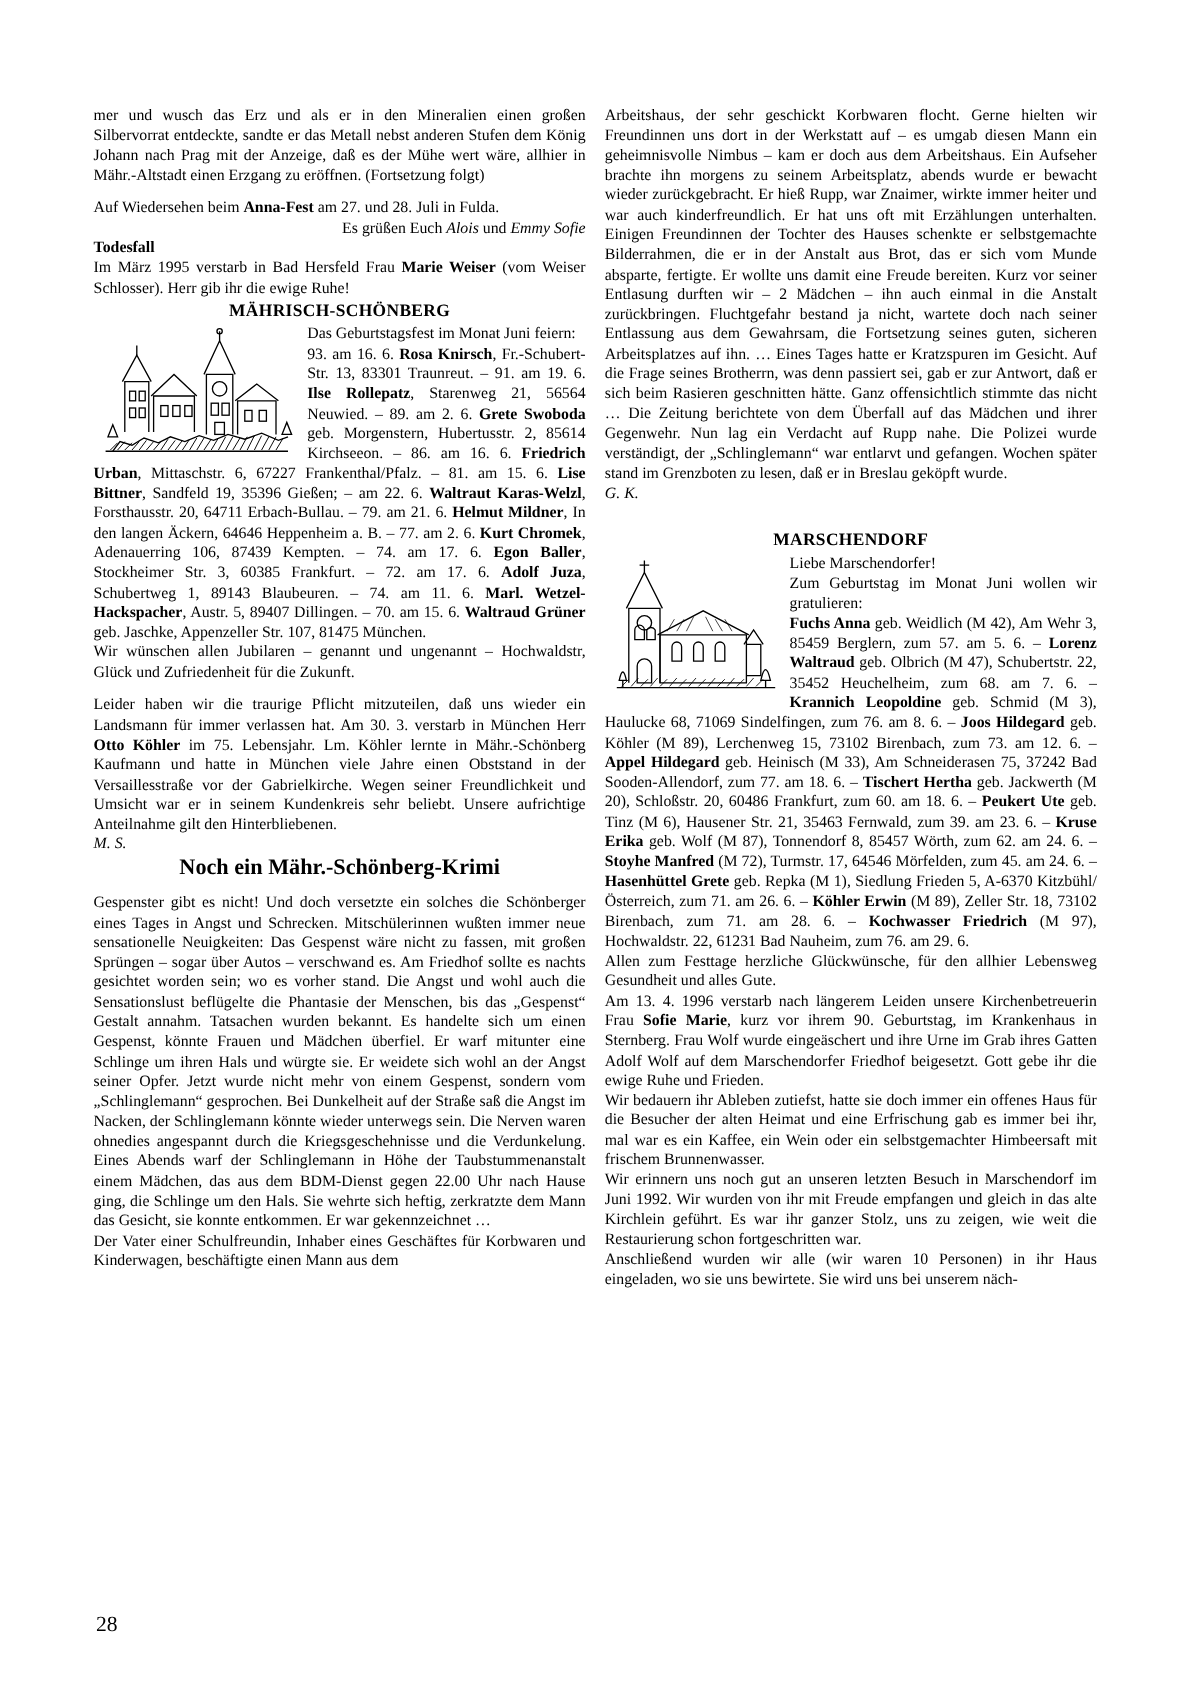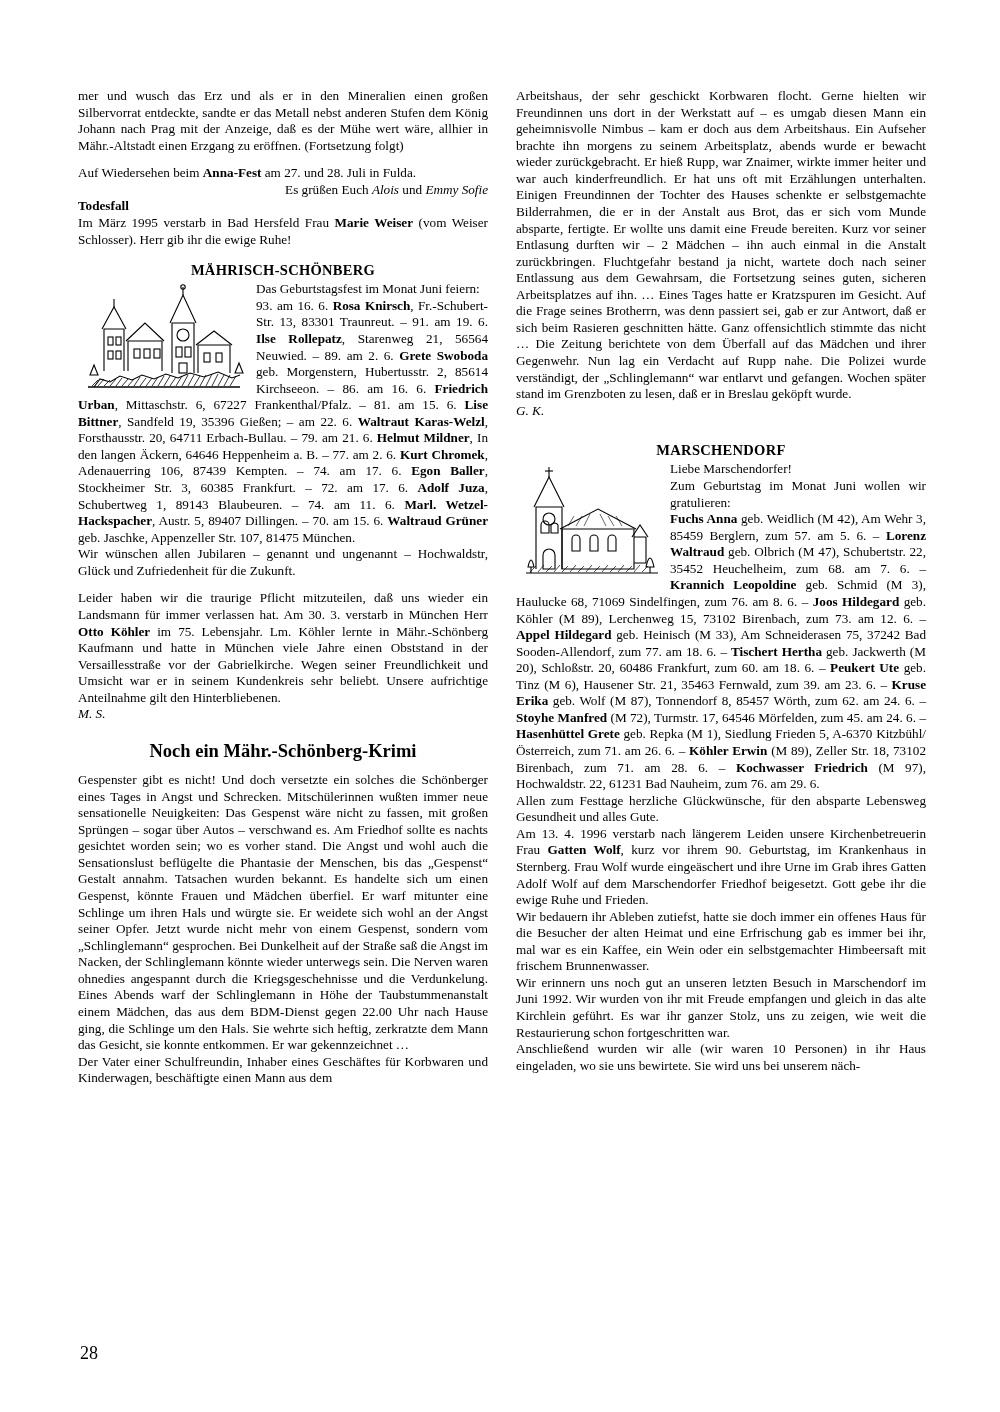--- a/index.html
+++ b/index.html
@@ -21,21 +21,21 @@
     width: 1000px;
     height: 1412px;
   }
   .cols {
     position: absolute;
     left: 78px;
     top: 88px;
     width: 848px;
     height: 1230px;
     display: flex;
-    gap: 28px;
+    gap: 16px;
   }
   .col {
     width: 410px;
     font-size: 13.2px;
     line-height: 1.255;
     text-align: justify;
     text-justify: inter-word;
     hyphens: manual;
   }
   p {
@@ -51,28 +51,27 @@
   .right {
     text-align: right;
   }
   b, .b { font-weight: bold; }
   i, .i { font-style: italic; }
   .heading-center {
     text-align: center;
     font-weight: bold;
     letter-spacing: 0.3px;
     font-size: 14.5px;
-    margin-top: 13px;
+    margin-top: 2px;
     margin-bottom: 2px;
   }
   .krimi-title {
     text-align: center;
     font-weight: bold;
     font-size: 18.5px;
-    margin-top: 17px;
     margin-bottom: 9px;
   }
   .sig {
     text-align: left;
     font-style: italic;
   }
   
   .crest-wrap {
     position: relative;
   }
@@ -269,24 +268,24 @@
                   <path d="M94 53 L100 63"></path>
               </g>
             </g>
           </svg>
         </div>
         <p>Liebe Marschendorfer!</p>
         <p>Zum Geburtstag im Monat Juni wollen wir gratulieren:</p>
         <p><span style="font-weight:bold;">Fuchs Anna</span> geb. Weidlich (M 42), Am Wehr 3, 85459 Berglern, zum 57. am 5. 6. – <span style="font-weight:bold;">Lorenz Waltraud</span> geb. Olbrich (M 47), Schubertstr. 22, 35452 Heuchelheim, zum 68. am 7. 6. – <span style="font-weight:bold;">Krannich Leopoldine</span> geb. Schmid (M 3), Haulucke 68, 71069 Sindelfingen, zum 76. am 8. 6. – <span style="font-weight:bold;">Joos Hildegard</span> geb. Köhler (M 89), Lerchenweg 15, 73102 Birenbach, zum 73. am 12. 6. – <span style="font-weight:bold;">Appel Hildegard</span> geb. Heinisch (M 33), Am Schneiderasen 75, 37242 Bad Sooden-Allendorf, zum 77. am 18. 6. – <span style="font-weight:bold;">Tischert Hertha</span> geb. Jackwerth (M 20), Schloßstr. 20, 60486 Frankfurt, zum 60. am 18. 6. – <span style="font-weight:bold;">Peukert</span> <span style="font-weight:bold;">Ute</span> geb. Tinz (M 6), Hausener Str. 21, 35463 Fernwald, zum 39. am 23. 6. – <span style="font-weight:bold;">Kruse Erika</span> geb. Wolf (M 87), Tonnendorf 8, 85457 Wörth, zum 62. am 24. 6. – <span style="font-weight:bold;">Stoyhe Manfred</span> (M 72), Turmstr. 17, 64546 Mörfelden, zum 45. am 24. 6. – <span style="font-weight:bold;">Hasenhüttel Grete</span> geb. Repka (M 1), Siedlung Frieden 5, A-6370 Kitzbühl/Österreich, zum 71. am 26. 6. – <span style="font-weight:bold;">Köhler Erwin</span> (M 89), Zeller Str. 18, 73102 Birenbach, zum 71. am 28. 6. – <span style="font-weight:bold;">Kochwasser Friedrich</span> (M 97), Hochwaldstr. 22, 61231 Bad Nauheim, zum 76. am 29. 6.</p>
       </div>
 
-      <p>Allen zum Festtage herzliche Glückwünsche, für den absparte Lebensweg Gesundheit und alles Gute.</p>
-
-
-      <p>Am 13. 4. 1996 verstarb nach längerem Leiden unsere Kirchenbetreuerin Frau <span style="font-weight:bold;">Gatten Wolf</span>, kurz vor ihrem 90. Geburtstag, im Krankenhaus in Sternberg. Frau Wolf wurde eingeäschert und ihre Urne im Grab ihres Gatten Adolf Wolf auf dem Marschendorfer Friedhof beigesetzt. Gott gebe ihr die ewige Ruhe und Frieden.</p>
+      <p>Allen zum Festtage herzliche Glückwünsche, für den allhier Lebensweg Gesundheit und alles Gute.</p>
+
+
+      <p>Am 13. 4. 1996 verstarb nach längerem Leiden unsere Kirchenbetreuerin Frau <span style="font-weight:bold;">Sofie Marie</span>, kurz vor ihrem 90. Geburtstag, im Krankenhaus in Sternberg. Frau Wolf wurde eingeäschert und ihre Urne im Grab ihres Gatten Adolf Wolf auf dem Marschendorfer Friedhof beigesetzt. Gott gebe ihr die ewige Ruhe und Frieden.</p>
       <p>Wir bedauern ihr Ableben zutiefst, hatte sie doch immer ein offenes Haus für die Besucher der alten Heimat und eine Erfrischung gab es immer bei ihr, mal war es ein Kaffee, ein Wein oder ein selbstgemachter Himbeersaft mit frischem Brunnenwasser.</p>
       <p>Wir erinnern uns noch gut an unseren letzten Besuch in Marschendorf im Juni 1992. Wir wurden von ihr mit Freude empfangen und gleich in das alte Kirchlein geführt. Es war ihr ganzer Stolz, uns zu zeigen, wie weit die Restaurierung schon fortgeschritten war.</p>
       <p>Anschließend wurden wir alle (wir waren 10 Personen) in ihr Haus eingeladen, wo sie uns bewirtete. Sie wird uns bei unserem näch-</p>
     </div>
   </div>
 
   <div class="pageno">28</div>
 </div>
 
 </body></html>

